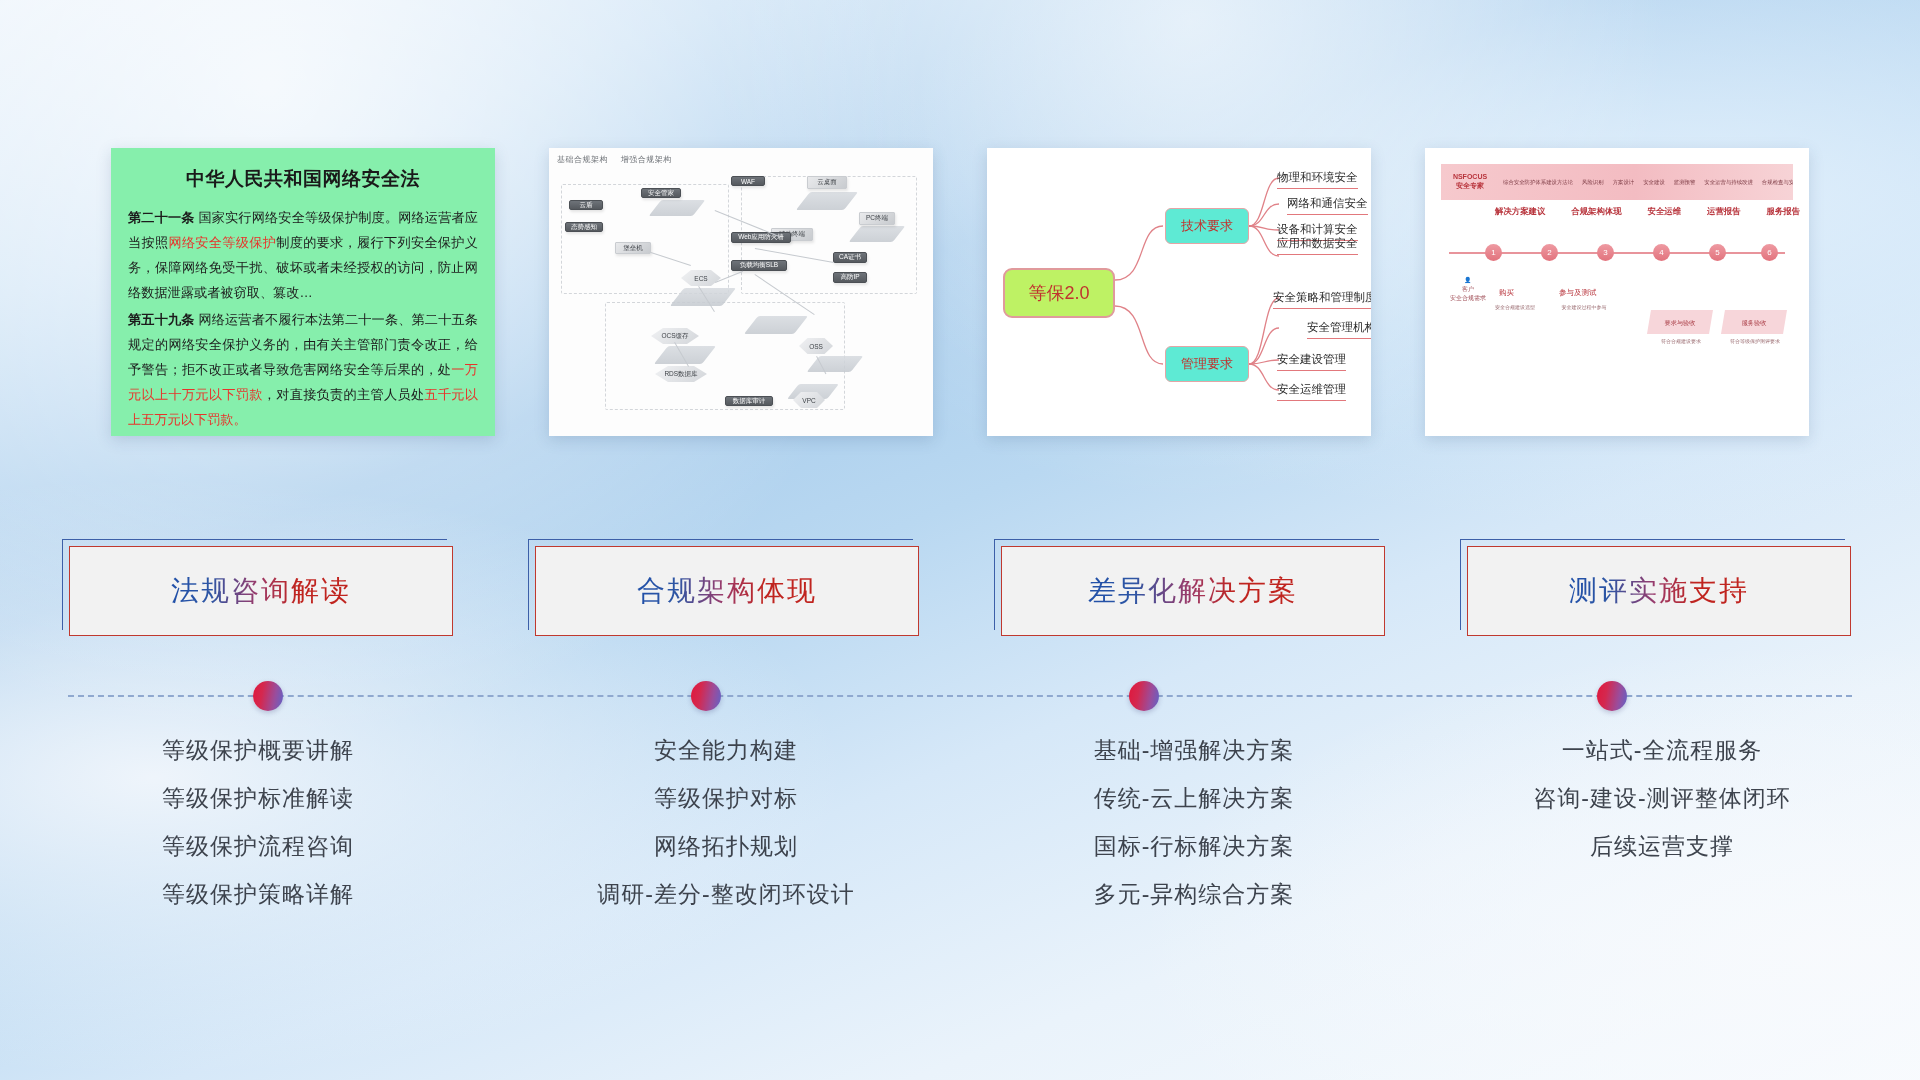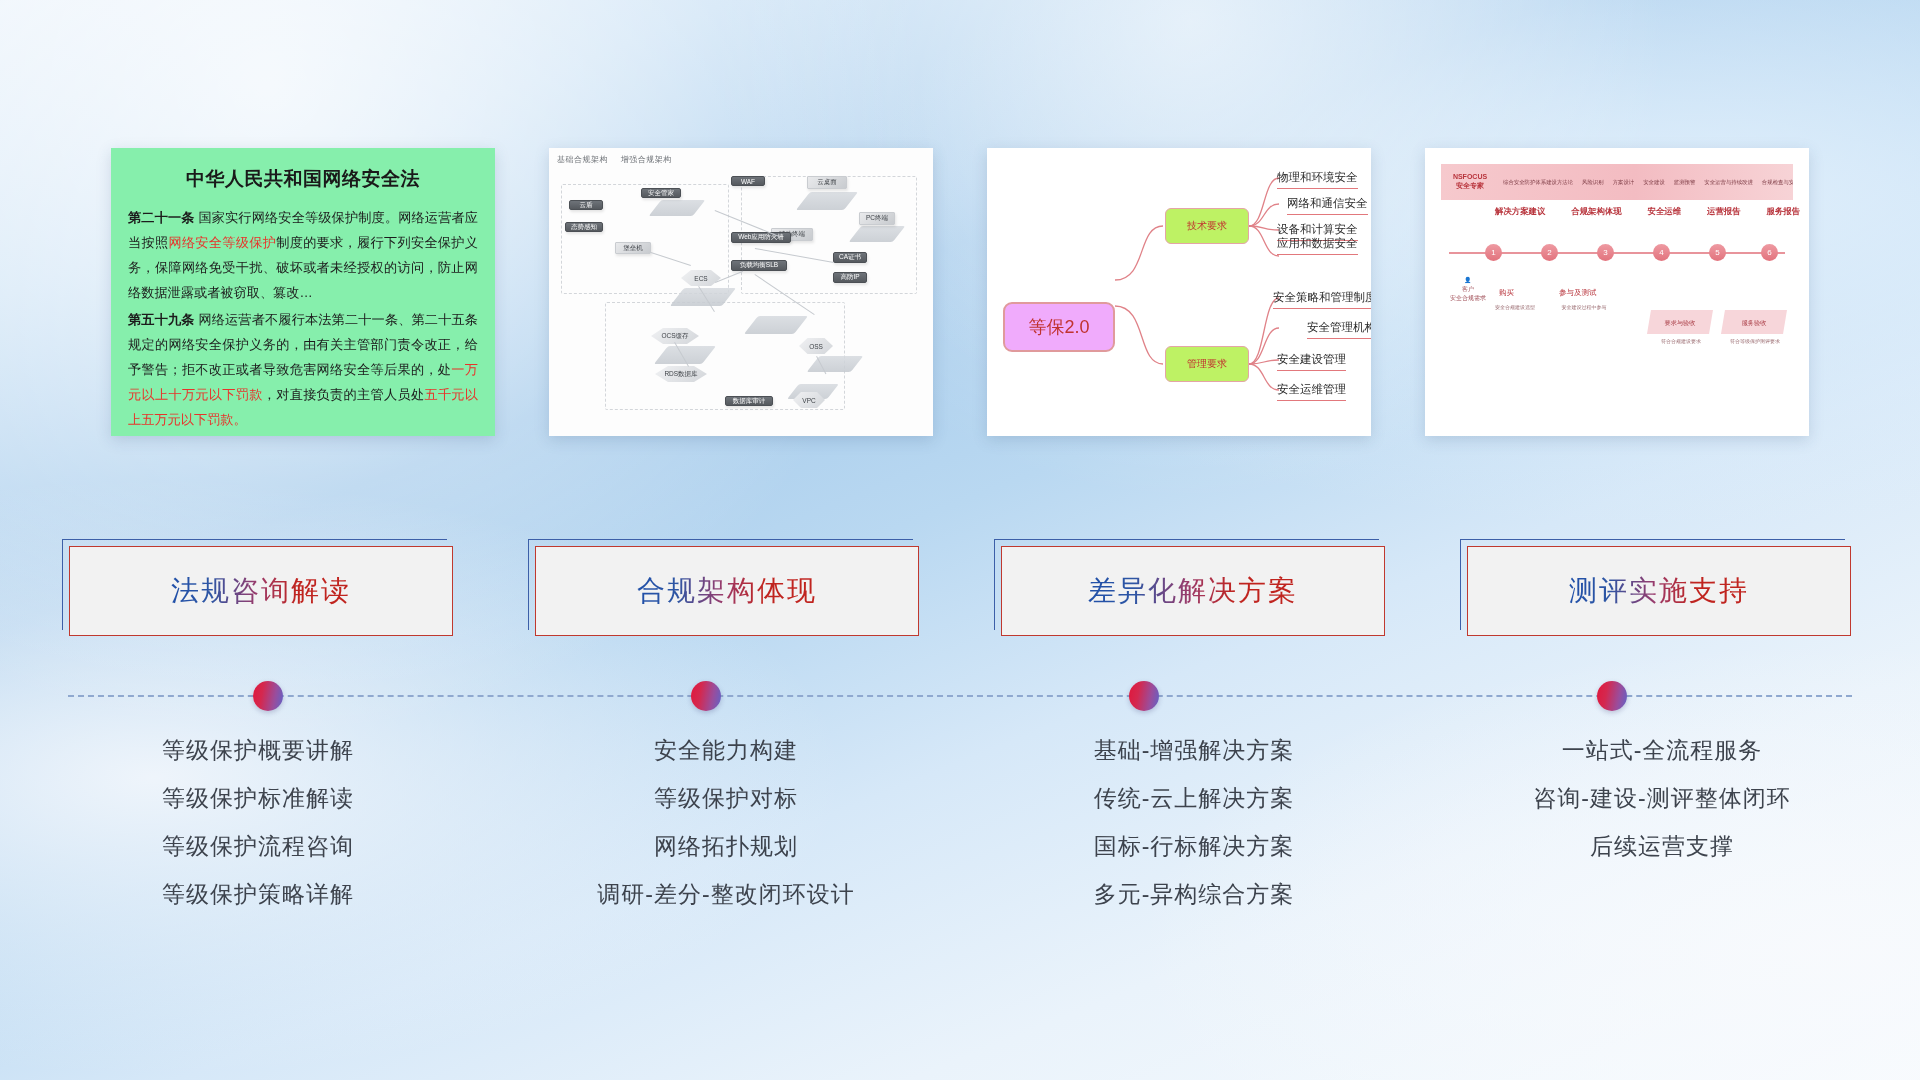--- a/index.html
+++ b/index.html
@@ -99,32 +99,32 @@
   .link { position: absolute; background: #c6cacf; height: 1px; transform-origin: 0 0; }
 
   
   .mind-card { background: #fff; }
   .mind-root {
     position: absolute;
     left: 16px; top: 120px;
     width: 112px; height: 50px;
     border: 2.5px solid #e09a9c;
     border-radius: 9px;
-    background: #f0abfc;
-    display: flex; align-items: center; justify-content: center;
-    font-size: 18px; color: #c0332f; margin-top: 34px;
+    background: #bef264;
+    display: flex; align-items: center; justify-content: center;
+    font-size: 18px; color: #c0332f;
   }
   .mind-branch {
     position: absolute;
     width: 84px; height: 36px;
     border: 1.6px solid #e4a5a6;
     border-radius: 6px;
-    background: #bef264;
-    display: flex; align-items: center; justify-content: center;
-    font-size: 10px; color: #c0332f;
+    background: #5eead4;
+    display: flex; align-items: center; justify-content: center;
+    font-size: 13px; color: #c0332f;
   }
   .mind-leaf {
     position: absolute;
     font-size: 11.5px;
     color: #2a2a2a;
     padding-bottom: 3px;
     border-bottom: 1.4px solid #e2787c;
     white-space: nowrap;
   }
   .mind-svg { position: absolute; inset: 0; width: 100%; height: 100%; }

